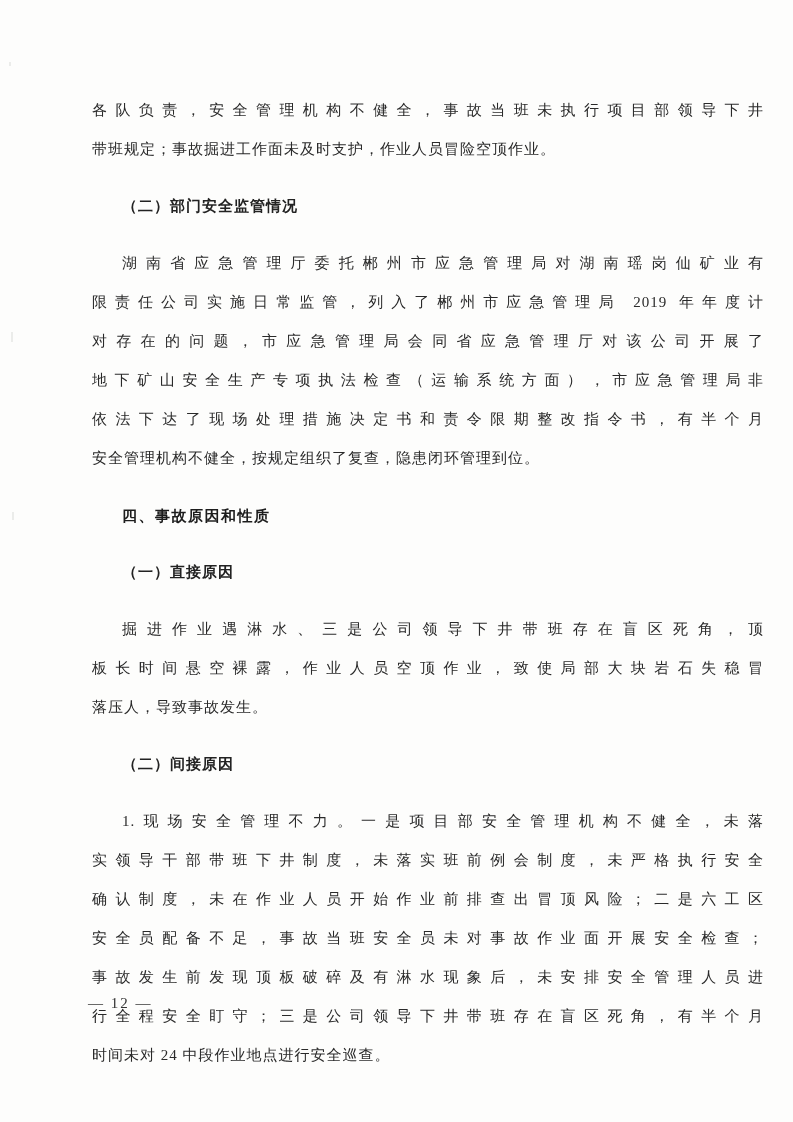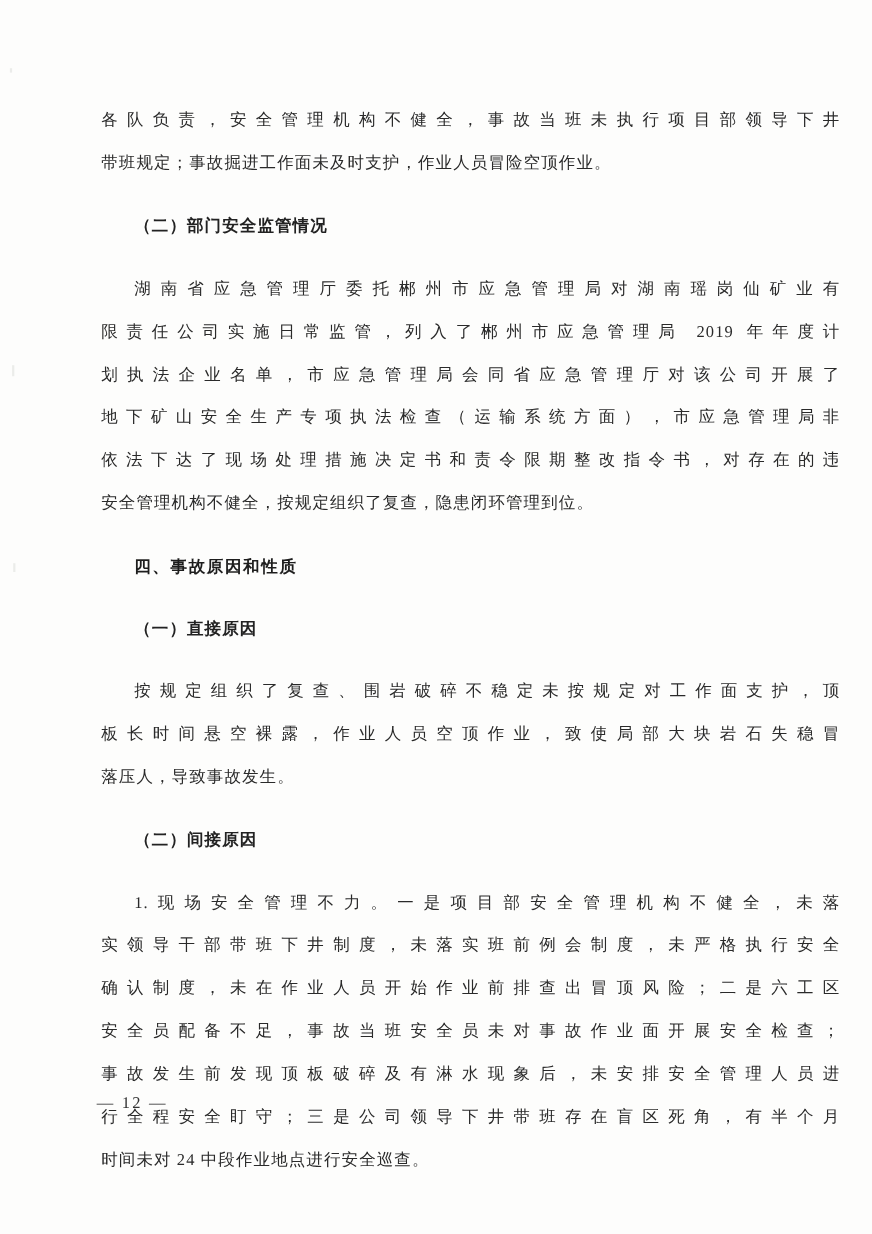--- a/index.html
+++ b/index.html
@@ -87,33 +87,33 @@
   <div class="block body">
         <div class="line full">各队负责，安全管理机构不健全，事故当班未执行项目部领导下井</div>
         <div class="line">带班规定；事故掘进工作面未及时支护，作业人员冒险空顶作业。</div>
       </div>
       <div class="block heading-kai">
         <div class="line indent">（二）部门安全监管情况</div>
       </div>
       <div class="block body">
         <div class="line full indent">湖南省应急管理厅委托郴州市应急管理局对湖南瑶岗仙矿业有</div>
         <div class="line full">限责任公司实施日常监管，列入了郴州市应急管理局 2019 年年度计</div>
-        <div class="line full">划执法企业名单，市应急管理局会同省应急管理厅对该公司开展了</div>
+        <div class="line full">对存在的问题，市应急管理局会同省应急管理厅对该公司开展了</div>
         <div class="line full">地下矿山安全生产专项执法检查（运输系统方面），市应急管理局非</div>
-        <div class="line full">依法下达了现场处理措施决定书和责令限期整改指令书，对存在的违</div>
+        <div class="line full">依法下达了现场处理措施决定书和责令限期整改指令书，有半个月</div>
         <div class="line">安全管理机构不健全，按规定组织了复查，隐患闭环管理到位。</div>
       </div>
       <div class="block heading-hei">
         <div class="line indent">四、事故原因和性质</div>
       </div>
       <div class="block heading-kai">
         <div class="line indent">（一）直接原因</div>
       </div>
       <div class="block body">
-        <div class="line full indent">按规定组织了复查、围岩破碎不稳定未按规定对工作面支护，顶</div>
+        <div class="line full indent">掘进作业遇淋水、三是公司领导下井带班存在盲区死角，顶</div>
         <div class="line full">板长时间悬空裸露，作业人员空顶作业，致使局部大块岩石失稳冒</div>
         <div class="line">落压人，导致事故发生。</div>
       </div>
       <div class="block heading-kai">
         <div class="line indent">（二）间接原因</div>
       </div>
       <div class="block body">
         <div class="line full indent">1.现场安全管理不力。一是项目部安全管理机构不健全，未落</div>
         <div class="line full">实领导干部带班下井制度，未落实班前例会制度，未严格执行安全</div>
         <div class="line full">确认制度，未在作业人员开始作业前排查出冒顶风险；二是六工区</div>

